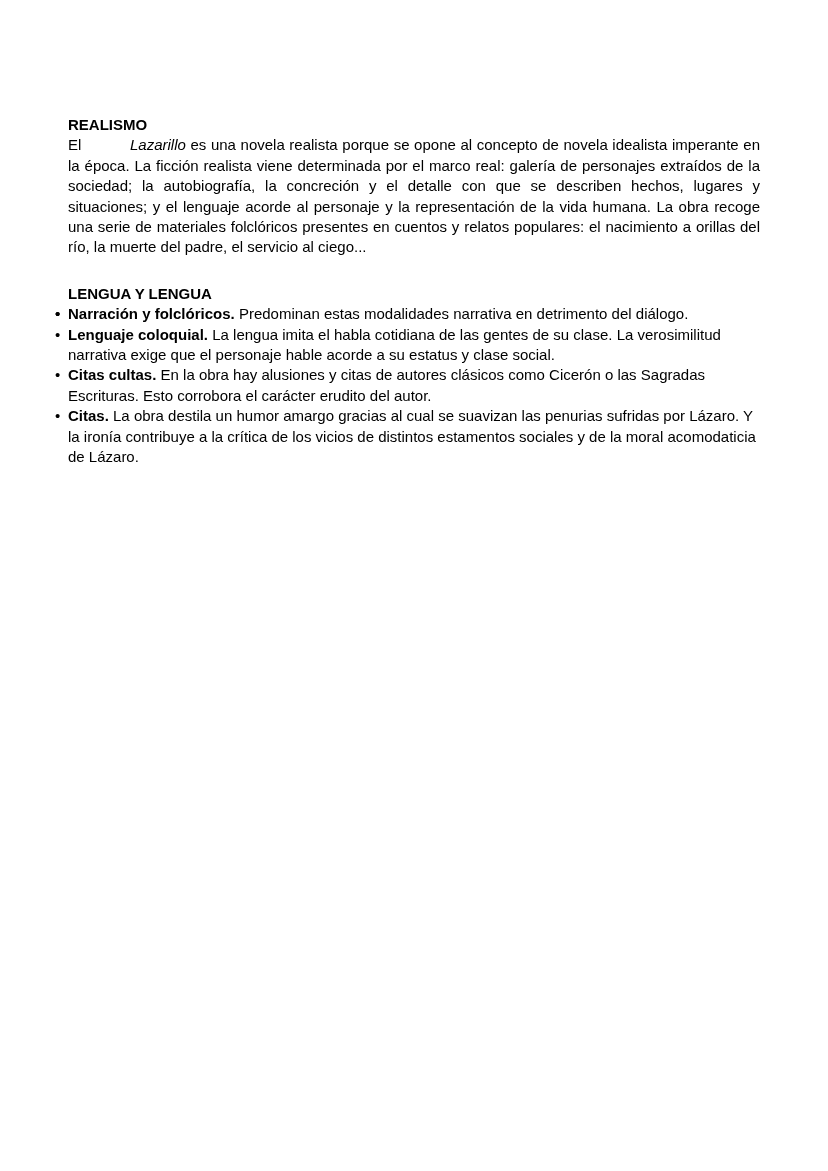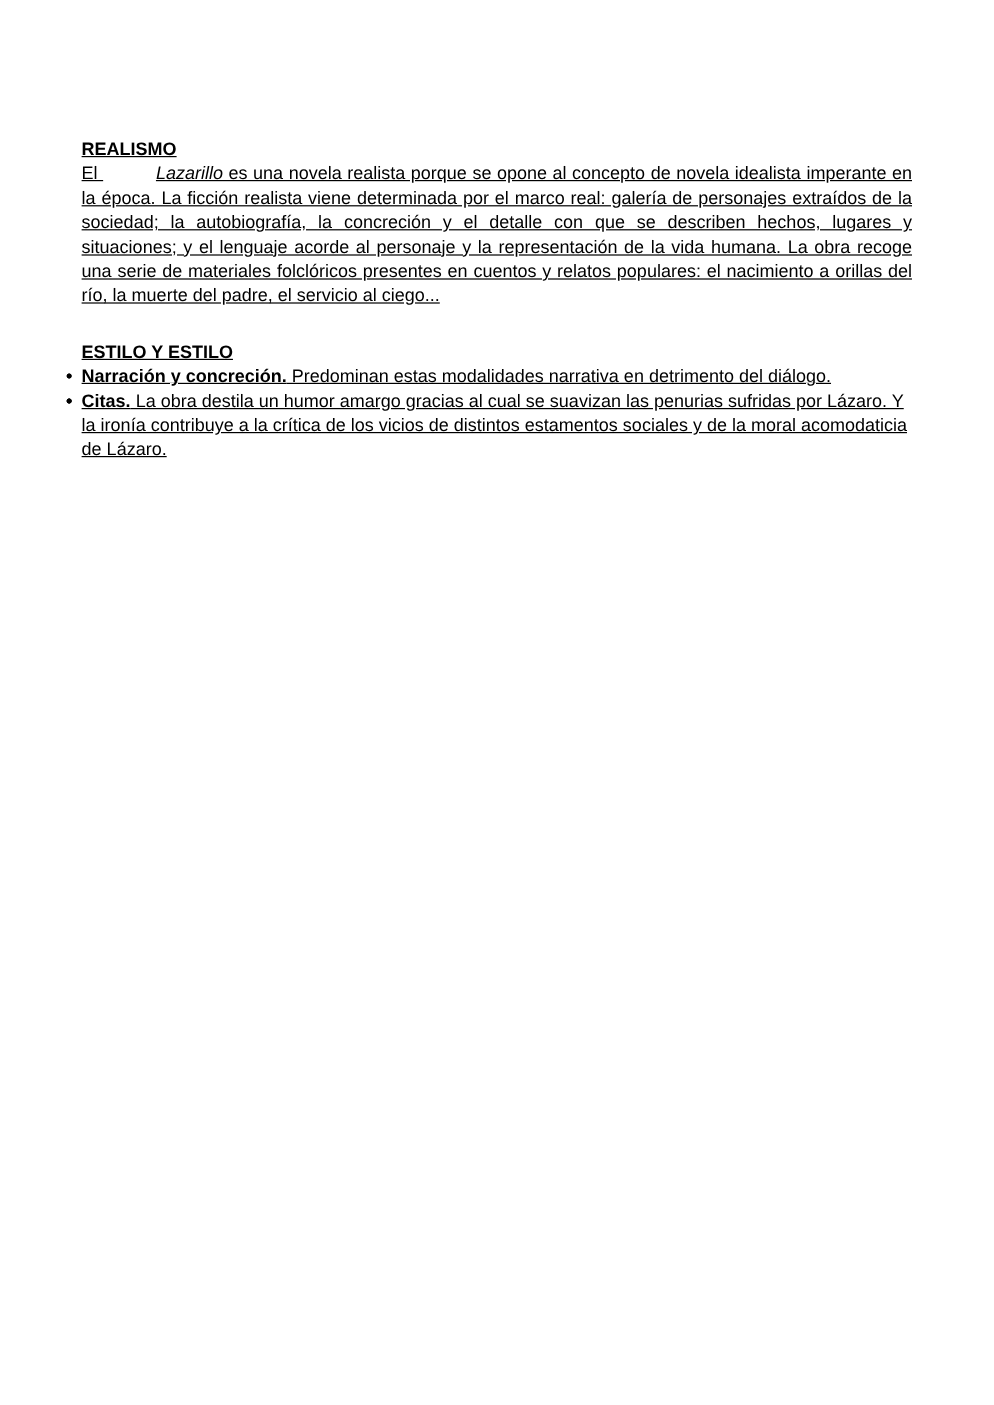--- a/index.html
+++ b/index.html
@@ -12,21 +12,20 @@
     width: 828px;
     height: 1171px;
     box-sizing: border-box;
     background: #ffffff;
     color: #000000;
     font-family: "Liberation Sans", sans-serif;
     font-size: 15px;
     line-height: 20.4px;
     padding: 115px 68px 0 68px;
     overflow: hidden;
-    text-decoration: underline;
   }
   .doc-section {
     margin: 0;
   }
   .doc-section.second {
     margin-top: 26px;
   }
   .heading {
     font-size: 15px;
     font-weight: bold;
@@ -64,34 +63,36 @@
 <body>
 
 <div class="page">
 
   <section class="doc-section">
     <h2 class="heading">REALISMO</h2>
     <p class="para justify"><span class="seg-normal">El </span><span class="seg-italic">Lazarillo</span><span class="seg-normal"> es una novela realista porque se opone al concepto de novela idealista imperante en la época. La ficción realista viene determinada por el marco real: galería de personajes extraídos de la sociedad; la autobiografía, la concreción y el detalle con que se describen hechos, lugares y situaciones; y el lenguaje acorde al personaje y la representación de la vida humana. La obra recoge una serie de materiales folclóricos presentes en cuentos y relatos populares: el nacimiento a orillas del río, la muerte del padre, el servicio al ciego...</span></p>
   </section>
 
   <section class="doc-section second">
-    <h2 class="heading">ESTILO Y ESTILO</h2>
+    <h2 class="heading">LENGUA Y LENGUA</h2>
     <ul class="bullet-list">
       <li class="bullet-item">
         <span class="bullet-marker">•</span>
       </li>
       <li class="bullet-item">
         <span class="bullet-marker">•</span>
-        <span class="bullet-text"><span class="seg-bold">Narración y concreción.</span><span class="seg-normal"> Predominan estas modalidades narrativa en detrimento del diálogo.</span></span>
+        <span class="bullet-text"><span class="seg-bold">Narración y folclóricos.</span><span class="seg-normal"> Predominan estas modalidades narrativa en detrimento del diálogo.</span></span>
       </li>
       <li class="bullet-item">
         <span class="bullet-marker">•</span>
+        <span class="bullet-text"><span class="seg-bold">Lenguaje coloquial.</span><span class="seg-normal"> La lengua imita el habla cotidiana de las gentes de su clase. La verosimilitud narrativa exige que el personaje hable acorde a su estatus y clase social.</span></span>
       </li>
       <li class="bullet-item">
         <span class="bullet-marker">•</span>
+        <span class="bullet-text"><span class="seg-bold">Citas cultas.</span><span class="seg-normal"> En la obra hay alusiones y citas de autores clásicos como Cicerón o las Sagradas Escrituras. Esto corrobora el carácter erudito del autor.</span></span>
       </li>
       <li class="bullet-item">
         <span class="bullet-marker">•</span>
         <span class="bullet-text"><span class="seg-bold">Citas.</span><span class="seg-normal"> La obra destila un humor amargo gracias al cual se suavizan las penurias sufridas por Lázaro. Y la ironía contribuye a la crítica de los vicios de distintos estamentos sociales y de la moral acomodaticia de Lázaro.</span></span>
       </li>
     </ul>
   </section>
 
 </div>
 

